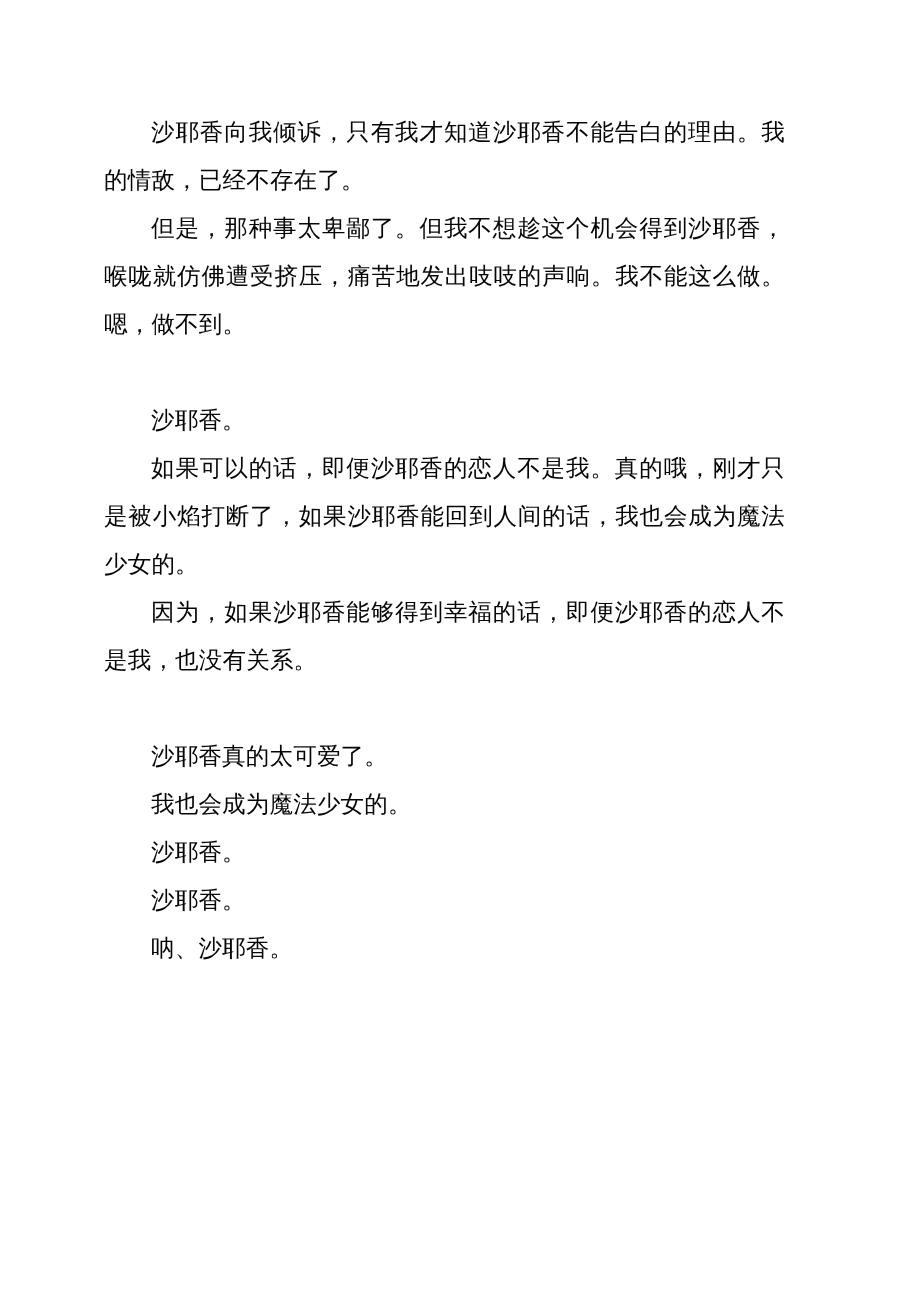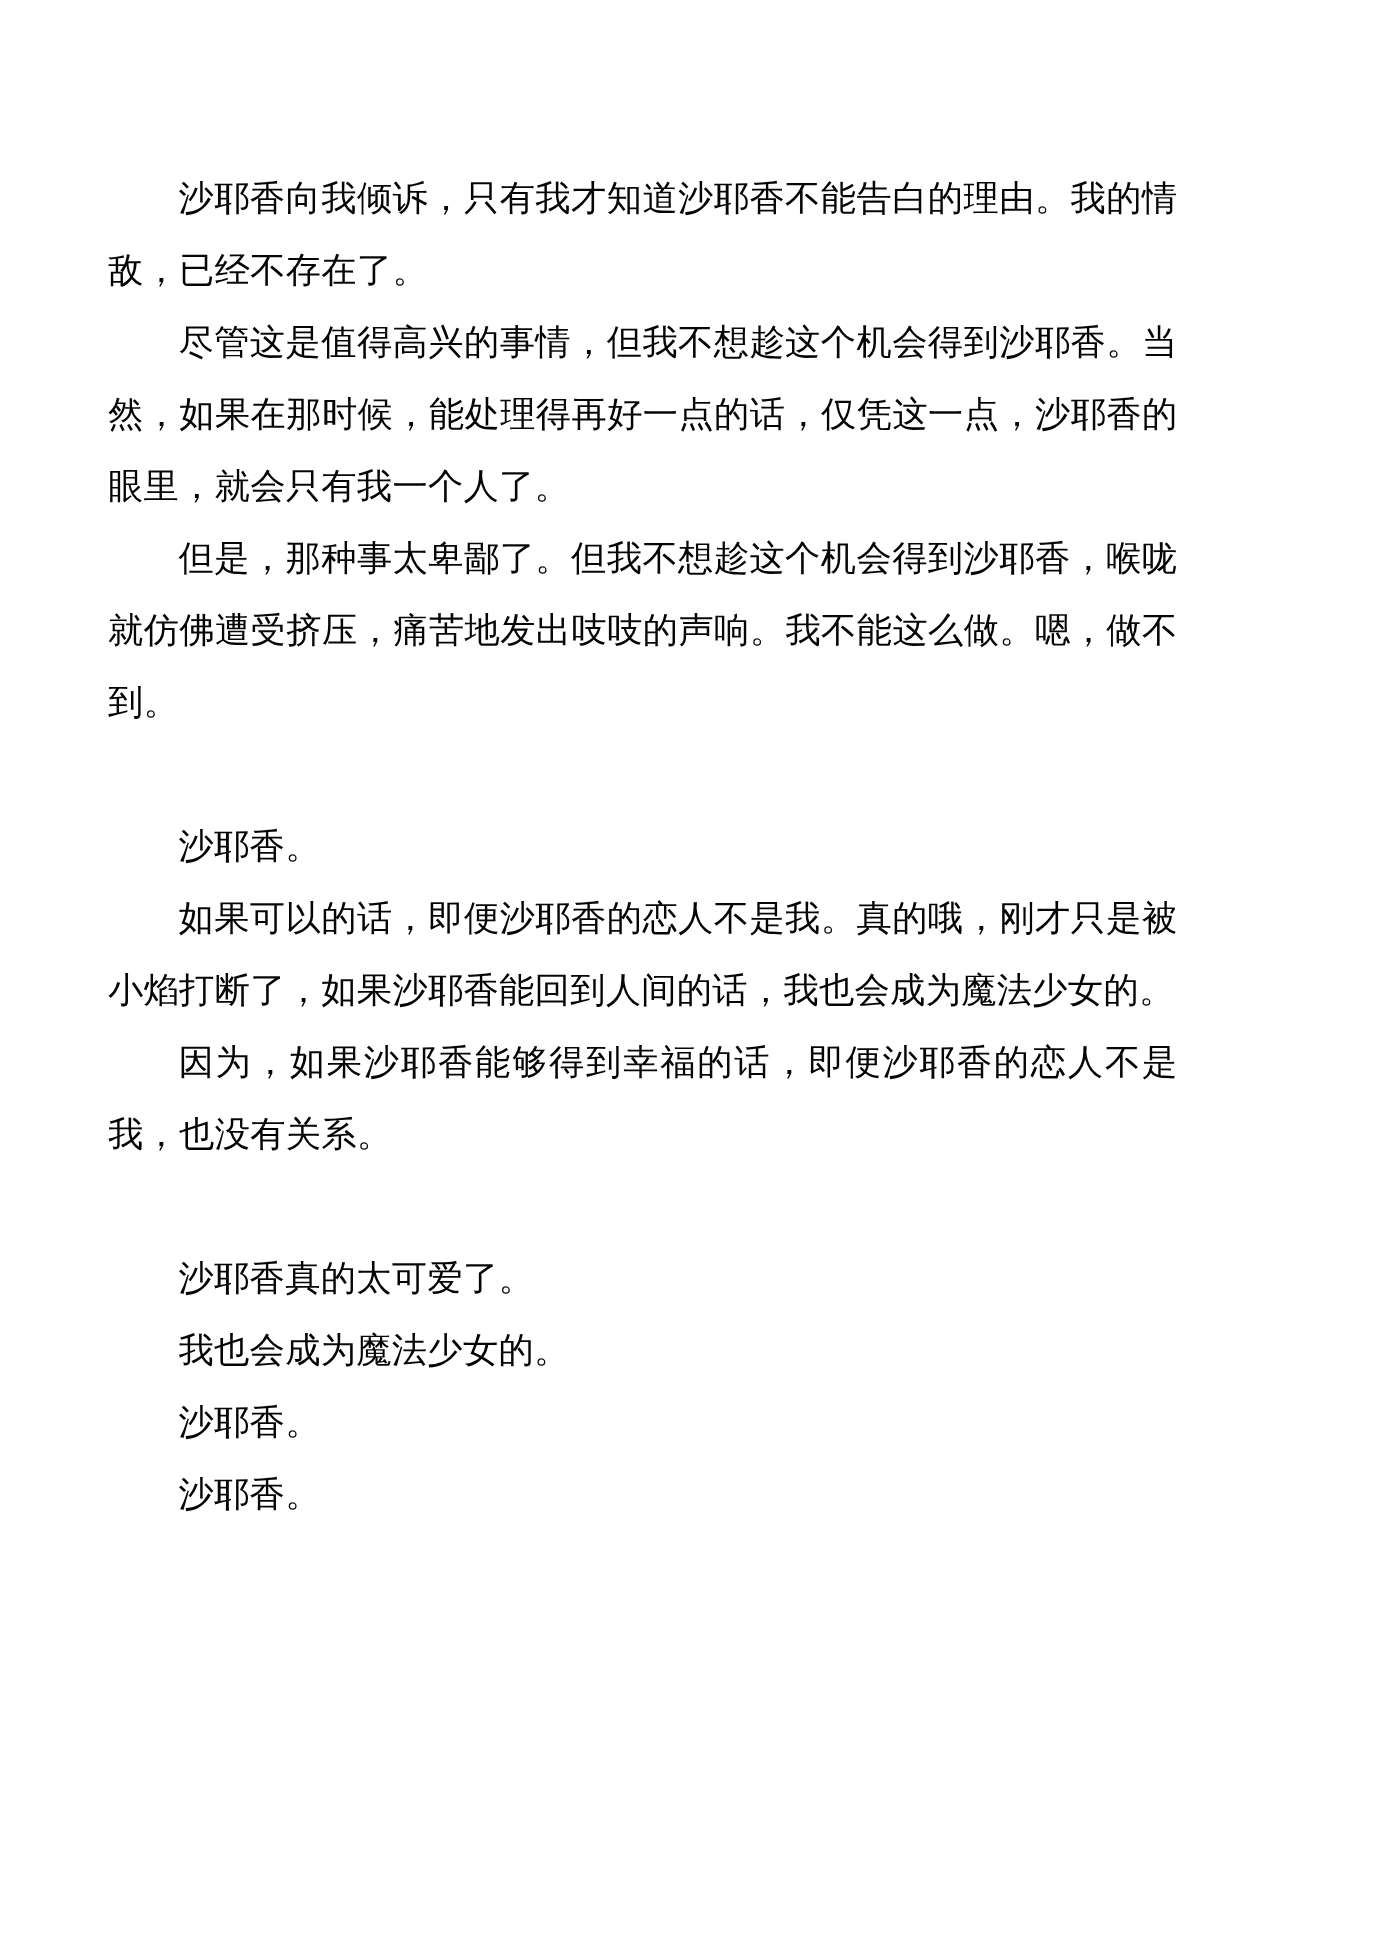--- a/index.html
+++ b/index.html
@@ -11,21 +11,21 @@
     width: 917px;
     height: 1297px;
     font-family: "DejaVu Sans", "Liberation Sans", sans-serif;
     color: #000000;
     overflow: hidden;
   }
   .page {
     box-sizing: border-box;
     width: 917px;
     height: 1297px;
-    padding: 108px 132px 60px 72px;
+    padding: 108px 132px 60px 104px;
     background: #ffffff;
   }
   .body-text {
     font-size: 23.5px;
     line-height: 48px;
     letter-spacing: 0.2px;
     text-align: justify;
     text-justify: inter-ideograph;
     color: #050505;
   }
@@ -38,25 +38,25 @@
     margin: 0;
     height: 48px;
   }
 </style>
 </head>
 <body>
 
 <div class="page">
   <div class="body-text">
     <p class="para">沙耶香向我倾诉，只有我才知道沙耶香不能告白的理由。我的情敌，已经不存在了。</p>
-    <p class="para">尽管这是值得高兴的事情，但我不想趁这个机会得到沙耶香。当然，如果在那时候，能处理得再好一点的话，仅凭这一点，沙耶香的眼里，就会只有我一个人了。</p>
     <p class="para">但是，那种事太卑鄙了。但我不想趁这个机会得到沙耶香，喉咙就仿佛遭受挤压，痛苦地发出吱吱的声响。我不能这么做。嗯，做不到。</p>
     <p class="spacer"></p>
     <p class="para">沙耶香。</p>
     <p class="para">如果可以的话，即便沙耶香的恋人不是我。真的哦，刚才只是被小焰打断了，如果沙耶香能回到人间的话，我也会成为魔法少女的。</p>
     <p class="para">因为，如果沙耶香能够得到幸福的话，即便沙耶香的恋人不是我，也没有关系。</p>
     <p class="spacer"></p>
     <p class="para">沙耶香真的太可爱了。</p>
     <p class="para">我也会成为魔法少女的。</p>
     <p class="para">沙耶香。</p>
     <p class="para">沙耶香。</p>
+    <p class="para">呐、沙耶香。</p>
   </div>
 </div>
 
 </body></html>

